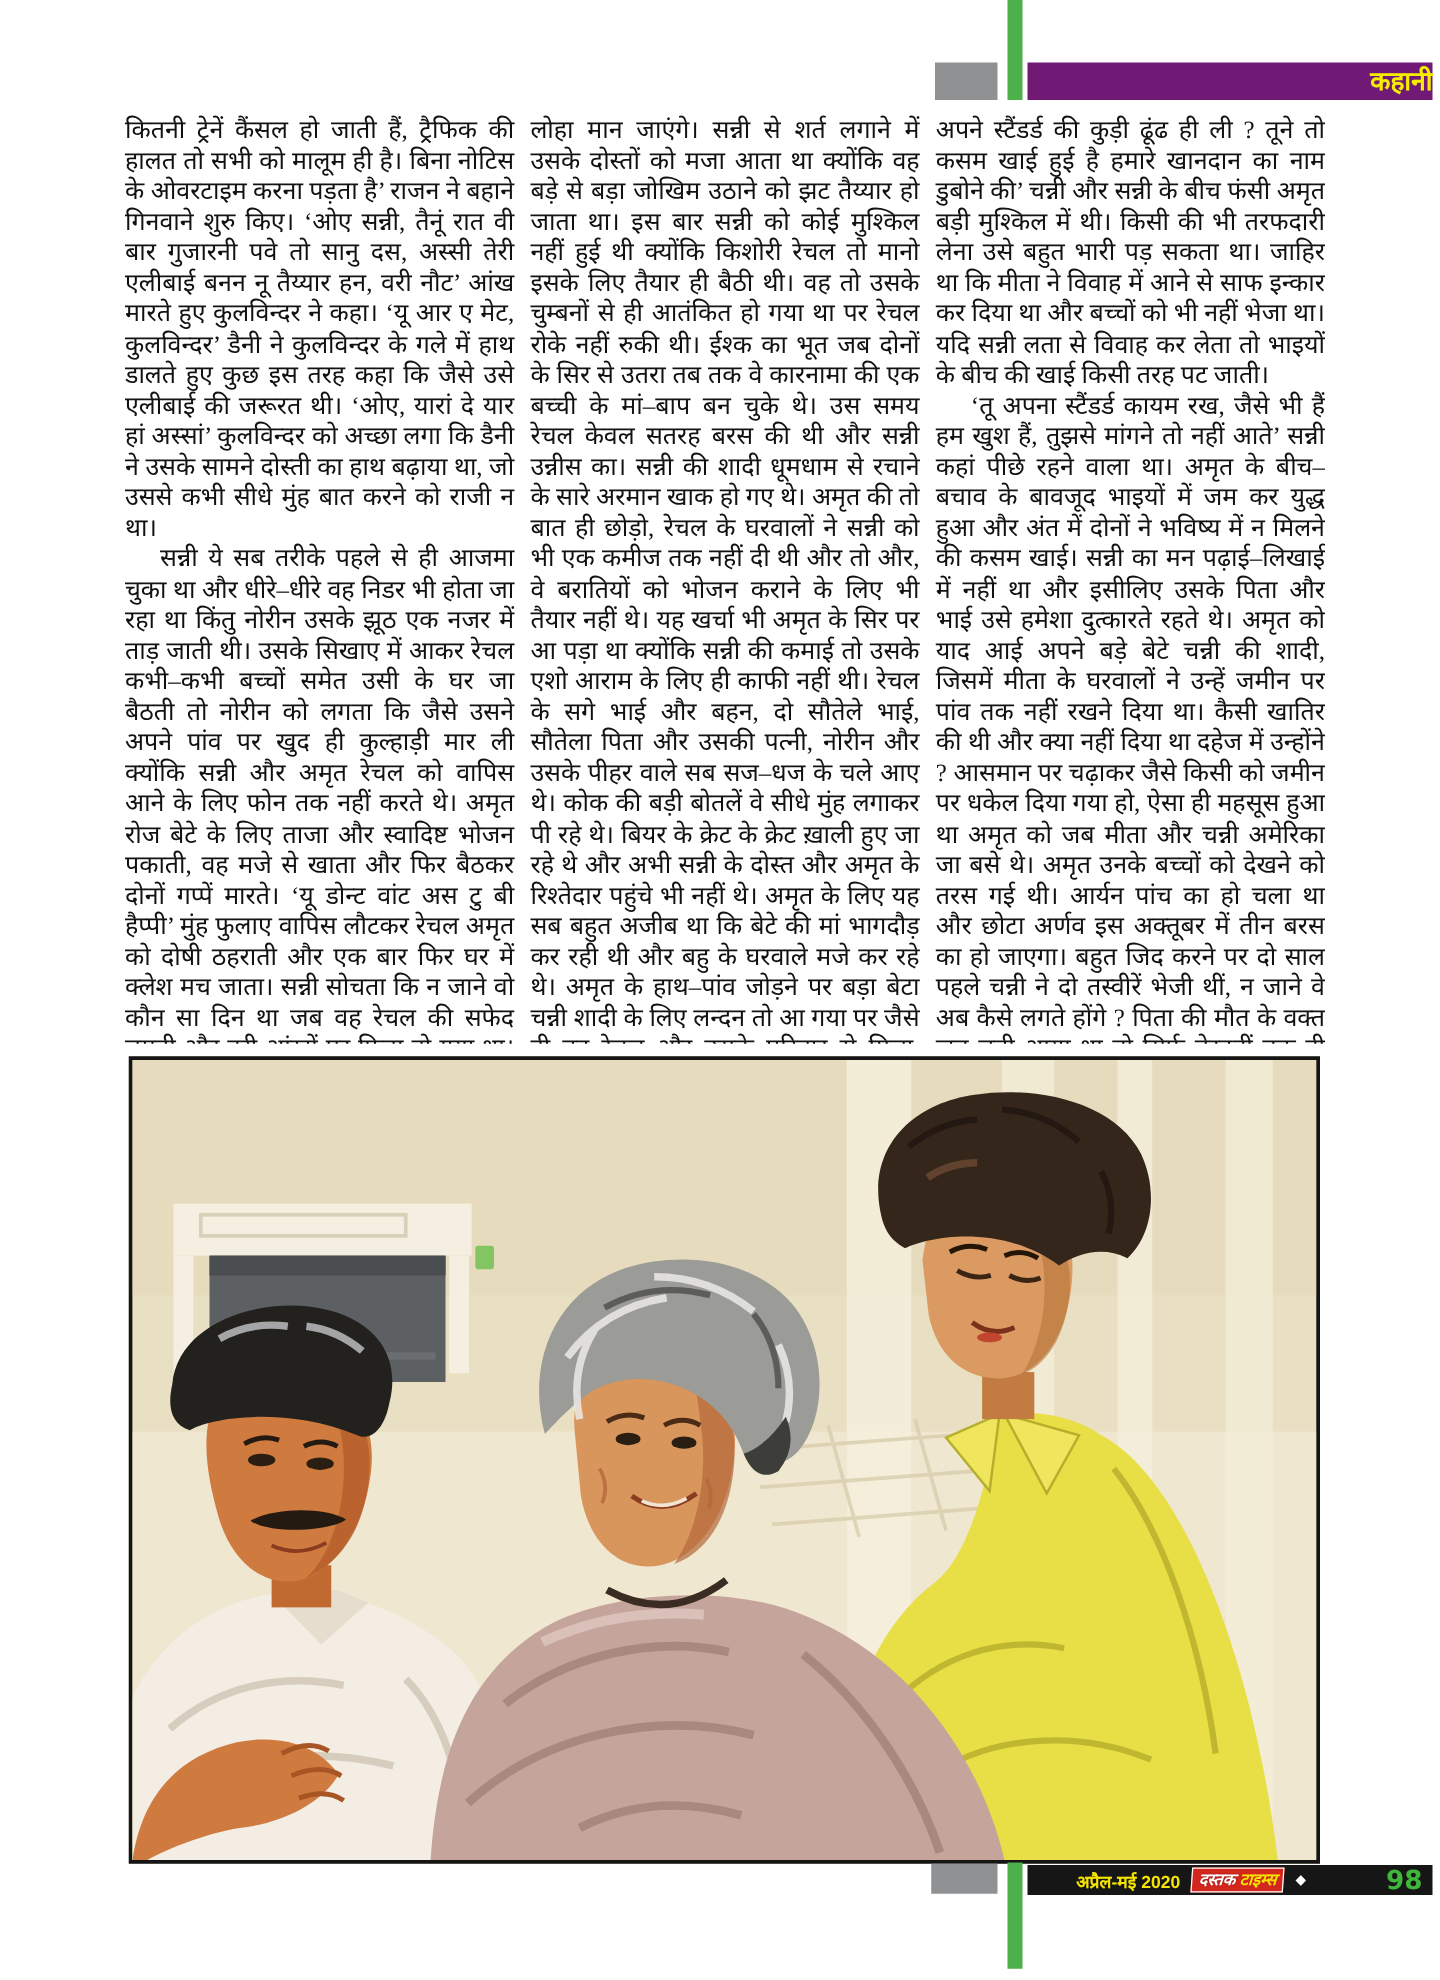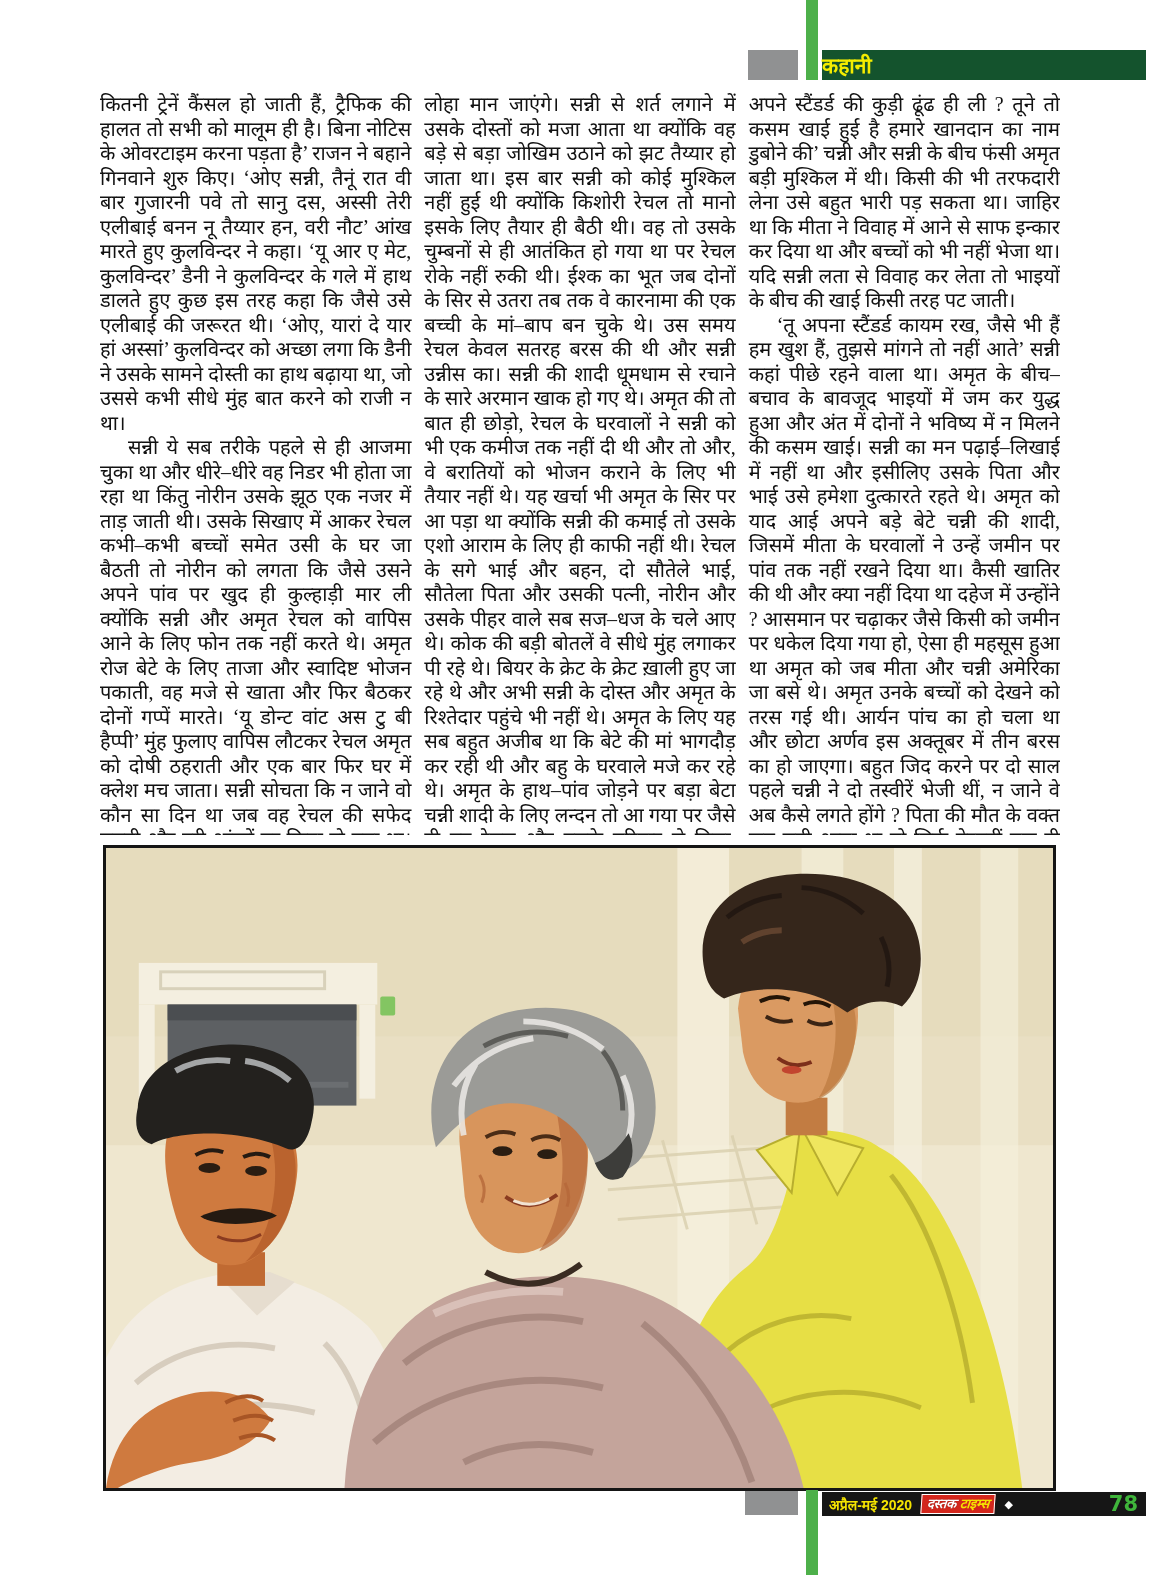--- a/index.html
+++ b/index.html
@@ -7,22 +7,22 @@
     position:relative;
     width:1152px;height:1584px;
     background:#ffffff;
     overflow:hidden;
     font-family:"Liberation Serif","DejaVu Serif",serif;
   }
   
   .hdr-gray{position:absolute;left:748px;top:50px;width:50px;height:30px;background:#909192;}
   .hdr-green{position:absolute;left:806px;top:0;width:12px;height:80px;background:#4db04a;}
   .hdr-black{
-    position:absolute;left:822px;top:50px;width:324px;height:30px;background:#14532d;
-    display:flex;align-items:center;justify-content:flex-start;
+    position:absolute;left:822px;top:50px;width:324px;height:30px;background:#701a75;
+    display:flex;align-items:center;justify-content:flex-end;
   }
   .hdr-black .section-label{
     color:#f5ed00;font-weight:bold;font-size:21px;line-height:1;
     font-family:"Liberation Sans","DejaVu Sans",sans-serif;
   }
   
   .columns{
     position:absolute;left:100px;top:92px;width:960px;height:743px;
     display:flex;gap:13px;overflow:hidden;
   }
@@ -37,21 +37,21 @@
   .illus svg{display:block;width:100%;height:100%;}
   
   .ftr-gray{position:absolute;left:745px;top:1491px;width:53px;height:24px;background:#909192;}
   .ftr-green{position:absolute;left:806px;top:1490px;width:12px;height:85px;background:#4db04a;}
   .ftr-black{
     position:absolute;left:822px;top:1492px;width:324px;height:24px;background:#161616;
     display:flex;align-items:center;gap:9px;box-sizing:border-box;
     padding:0 8px 0 7px;
     font-family:"Liberation Sans","DejaVu Sans",sans-serif;
   }
-  .ftr-date{color:#f5e400;font-weight:bold;font-size:14px;white-space:nowrap;}
+  .ftr-date{color:#f5e400;font-weight:bold;font-size:14px;white-space:nowrap;margin-left:32px;}
   .ftr-logo{
     background:#d3261c;border:1px solid #ffffff;
     padding:1px 5px;font-size:13px;font-weight:bold;font-style:italic;
     white-space:nowrap;transform:skewX(-4deg);line-height:1.2;
   }
   .ftr-logo .w1{color:#ffffff;text-shadow:0 0 1px #7a0e08;}
   .ftr-logo .w2{color:#f5e400;}
   .ftr-diamond{color:#ffffff;font-size:11px;line-height:1;}
   .ftr-page{color:#3fb53b;font-weight:bold;font-size:21px;line-height:1;margin-left:auto;
     font-family:"DejaVu Sans","Liberation Sans",sans-serif;}
@@ -181,16 +181,16 @@
       </g>
     </svg>
   </figure>
 
   <div class="ftr-gray"></div>
   <div class="ftr-green"></div>
   <div class="ftr-black">
     <span class="ftr-date">अप्रैल-मई 2020</span>
     <span class="ftr-logo"><span class="w1">दस्तक</span> <span class="w2">टाइम्स</span></span>
     <span class="ftr-diamond">◆</span>
-    <span class="ftr-page">78</span>
+    <span class="ftr-page">98</span>
   </div>
 
 </div>
 
 </body></html>

